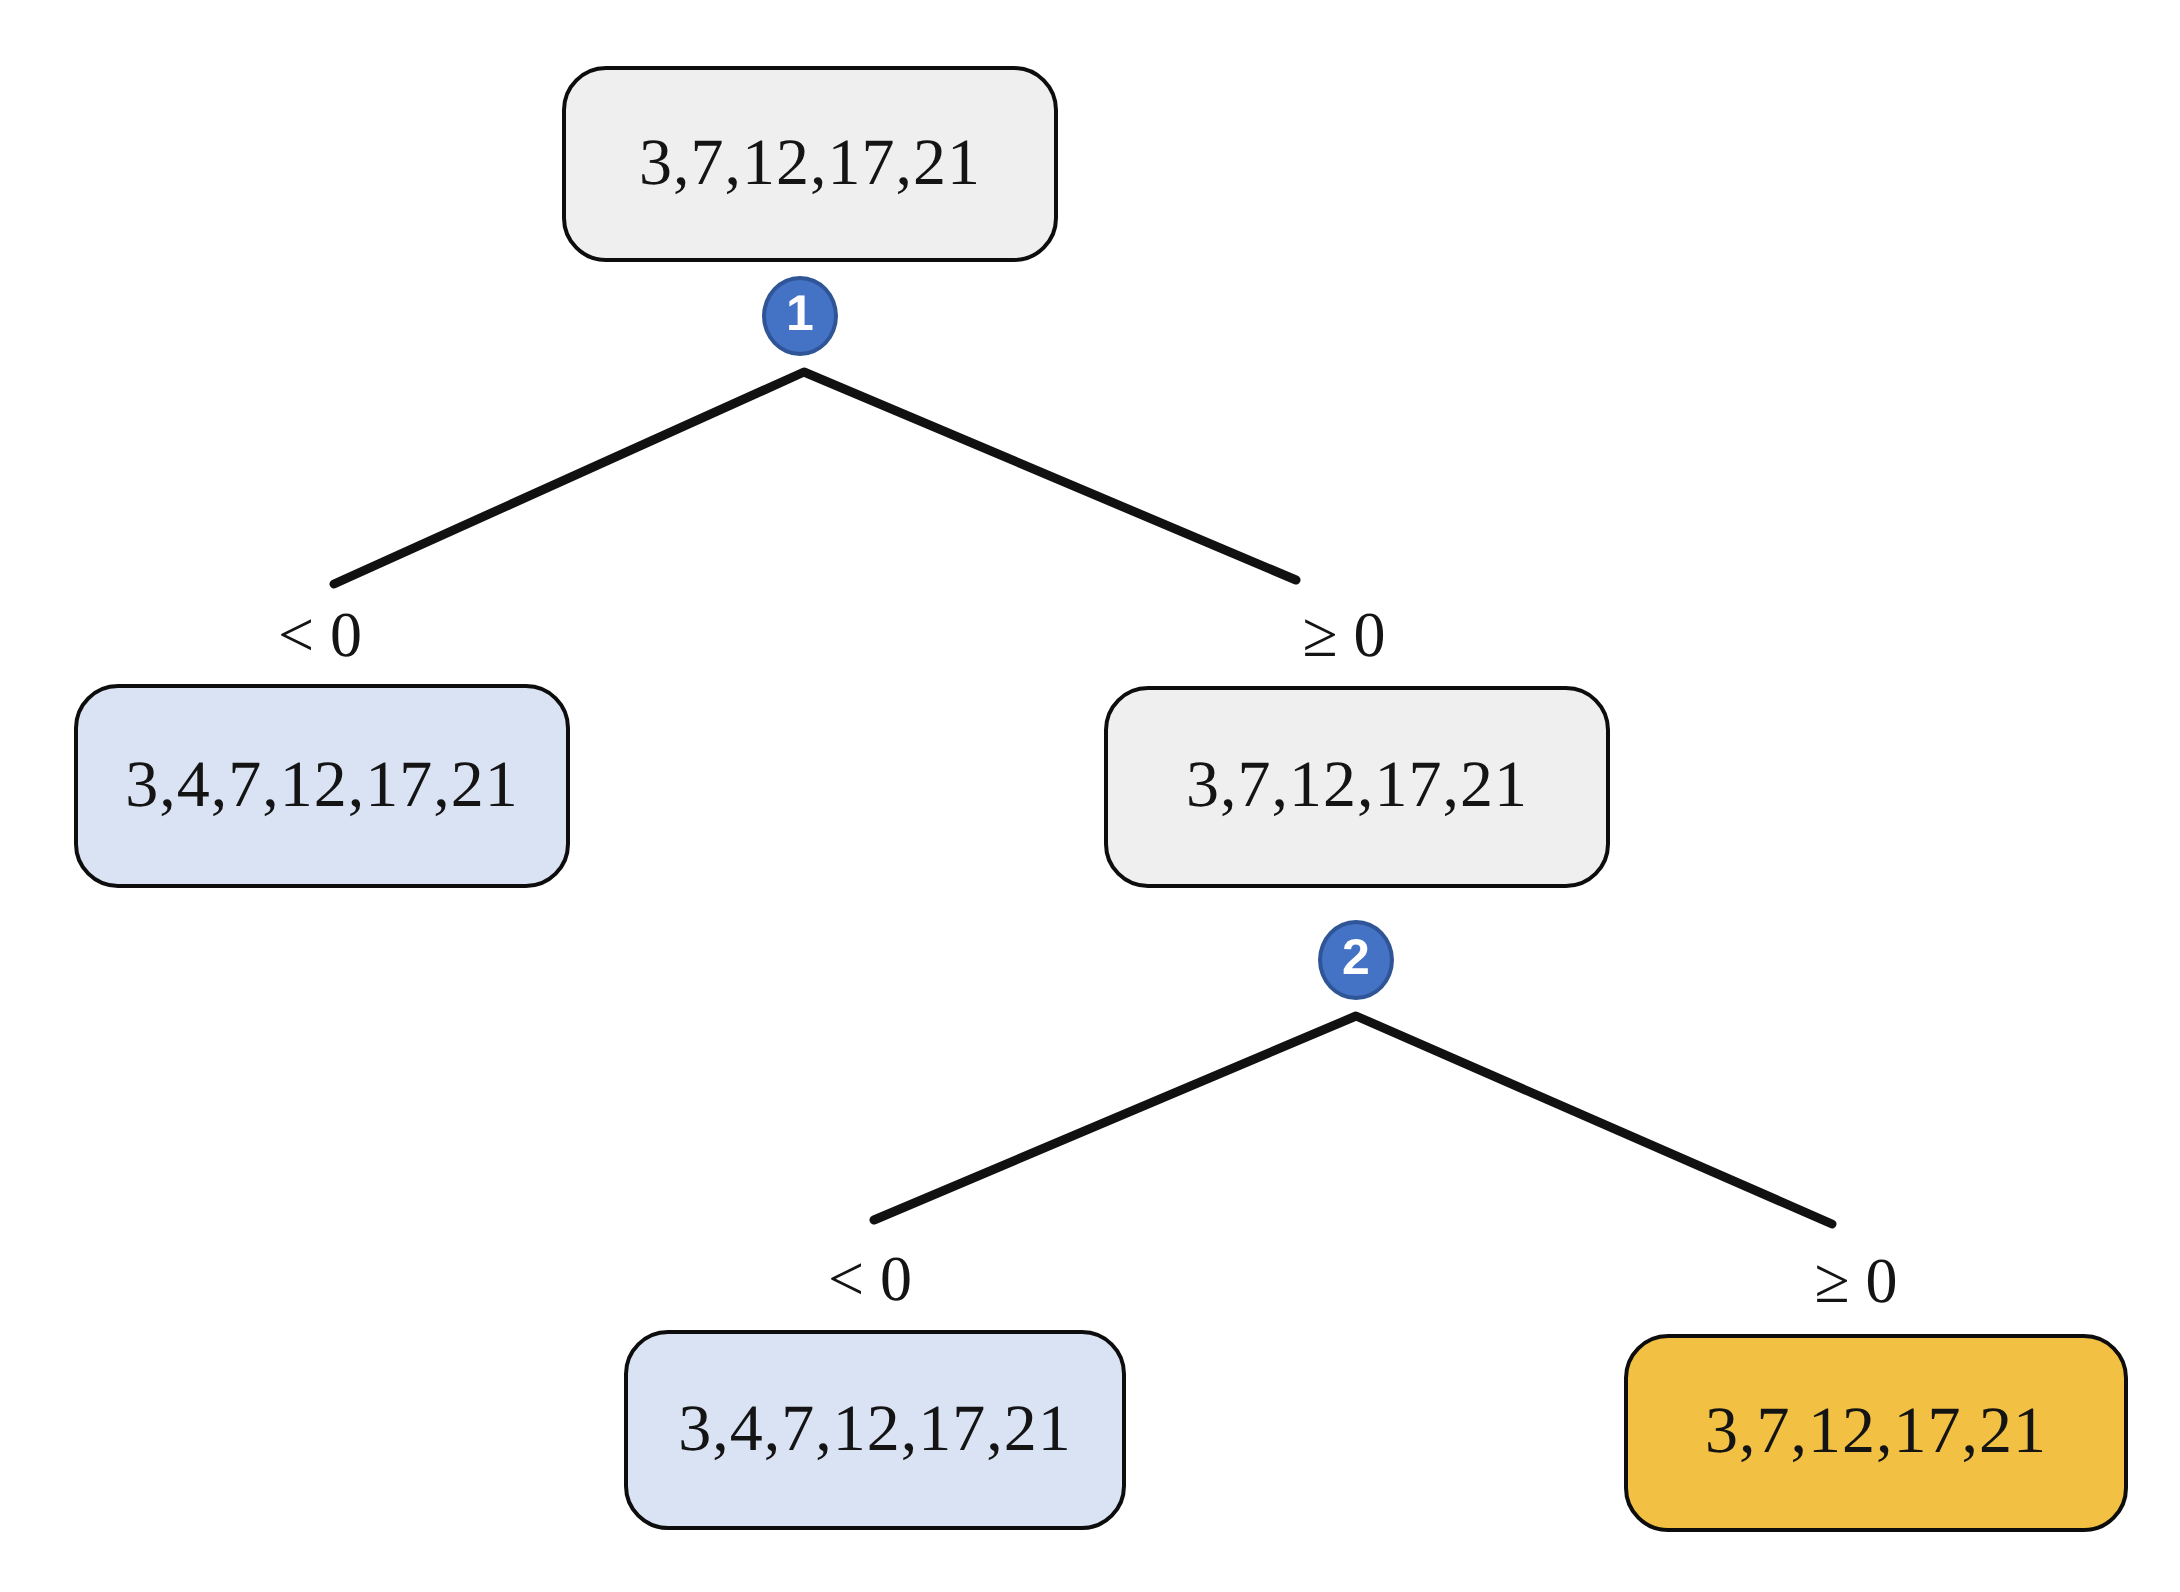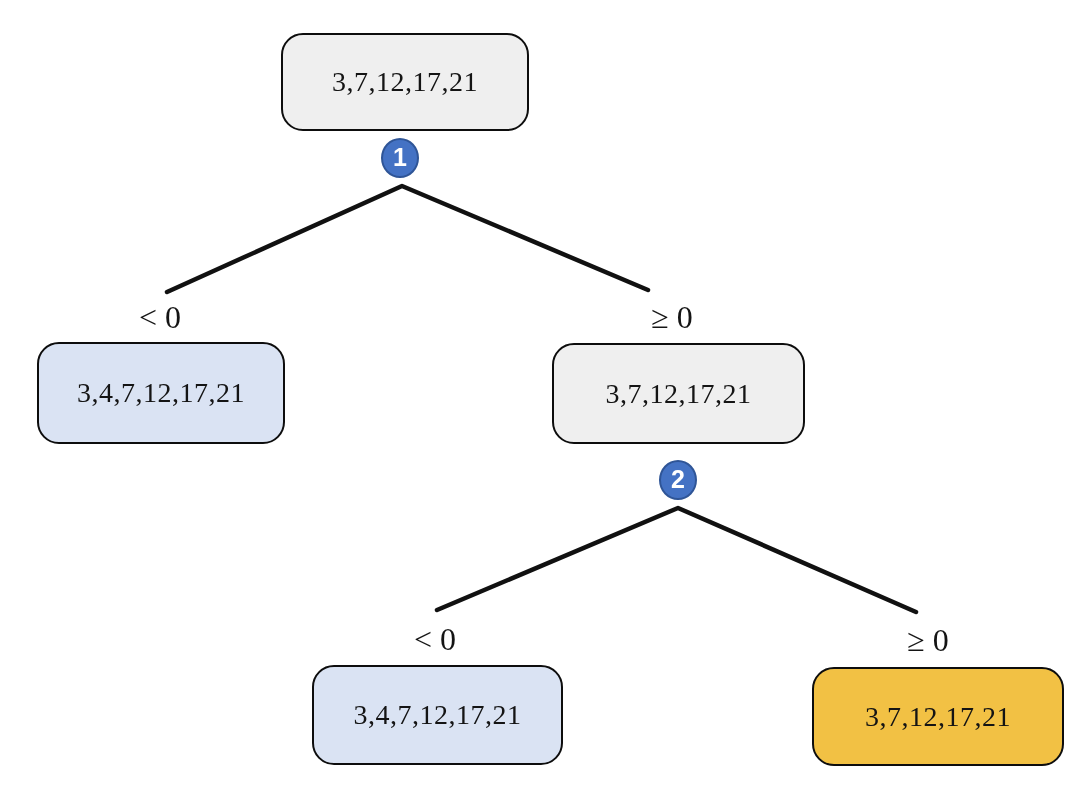--- a/index.html
+++ b/index.html
@@ -13,21 +13,21 @@
   }
   .edges { position: absolute; left: 0; top: 0; }
   .node {
     position: absolute;
     box-sizing: border-box;
     border: 2.5px solid #0d0d0d;
     border-radius: 22px;
     display: flex;
     align-items: center;
     justify-content: center;
-    font-size: 28px;
+    font-size: 33px;
     color: #141414;
     letter-spacing: 0.5px;
   }
   .badge {
     position: absolute;
     box-sizing: border-box;
     width: 38px;
     height: 40px;
     border-radius: 50%;
     border: 2.5px solid #2f5597;

